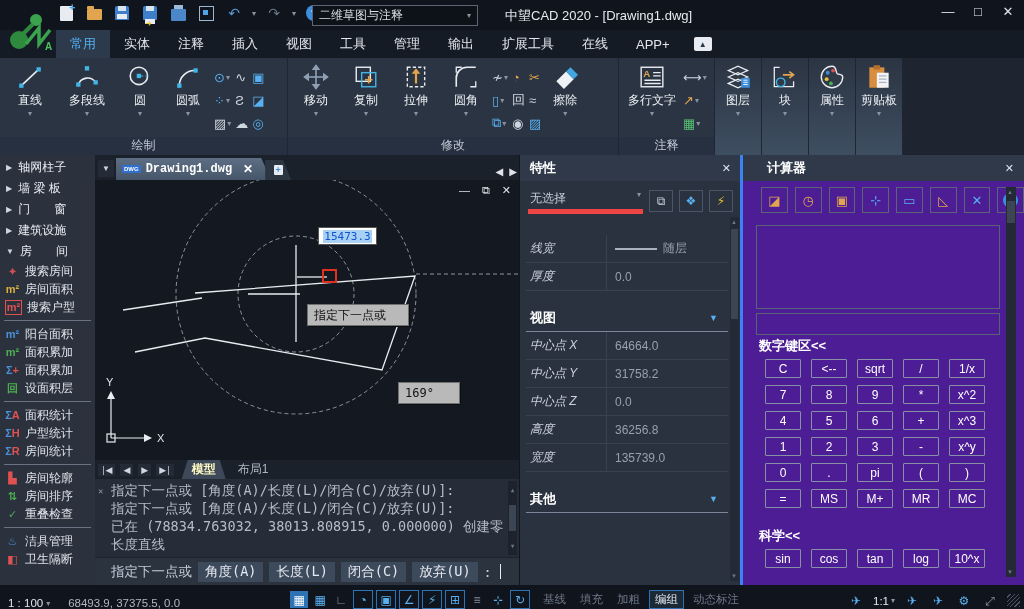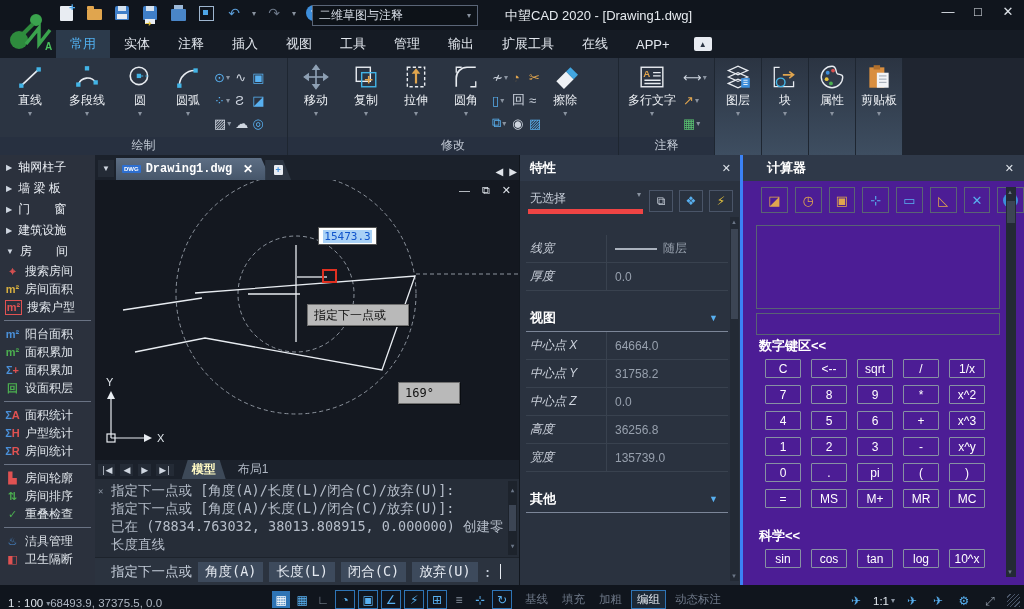--- a/index.html
+++ b/index.html
@@ -129,21 +129,21 @@
   .keys{position:absolute;left:22px;top:204px;display:grid;grid-template-columns:repeat(5,36px);gap:7px 10px;}
   .key{height:19px;border:1px solid #8791a3;border-radius:1px;color:#fff;font-size:12px;display:flex;align-items:center;justify-content:center;background:transparent;}
   .skeys{position:absolute;left:22px;top:394px;display:grid;grid-template-columns:repeat(5,36px);gap:10px;}
   .calc-scroll{position:absolute;top:32px;right:8px;bottom:8px;width:10px;background:#232a35;}
   .calc-scroll .sar{position:absolute;left:1px;color:#6b7687;font-size:6px;}
   .calc-scroll .thumb{position:absolute;top:14px;left:1px;width:8px;height:22px;background:#3c4554;}
   
   .statusbar{position:absolute;left:0;right:0;bottom:0;height:24px;background:#10151d;display:flex;align-items:flex-end;
              font-size:11.5px;color:#aeb6c2;}
   .sb-scale{margin-left:8px;color:#dfe5ec;display:flex;gap:3px;align-items:center;}
-  .sb-coords{margin-left:0;color:#aeb6c2;}
+  .sb-coords{margin-left:18px;color:#aeb6c2;}
   .st-icons{display:flex;align-items:center;gap:3px;margin-left:110px;}
   .sic{width:18px;height:17px;display:flex;align-items:center;justify-content:center;font-size:12px;color:#58b0f0;}
   .sic.onbg{background:#2e74b5;color:#fff;}
   .sic.bordered{border:1px solid #2e74b5;}
   .sic.gray{color:#8a93a0;}
   .st-toggles{display:flex;align-items:center;gap:4px;margin-left:8px;}
   .stog{padding:1px 5px;color:#6f7989;}
   .stog.active{border:1px solid #2e74b5;color:#e4e9f0;background:#1b2836;}
   .st-right{margin-left:auto;display:flex;align-items:center;gap:8px;margin-right:4px;}
   .st-right .vp{color:#dfe5ec;display:flex;align-items:center;gap:2px;}

